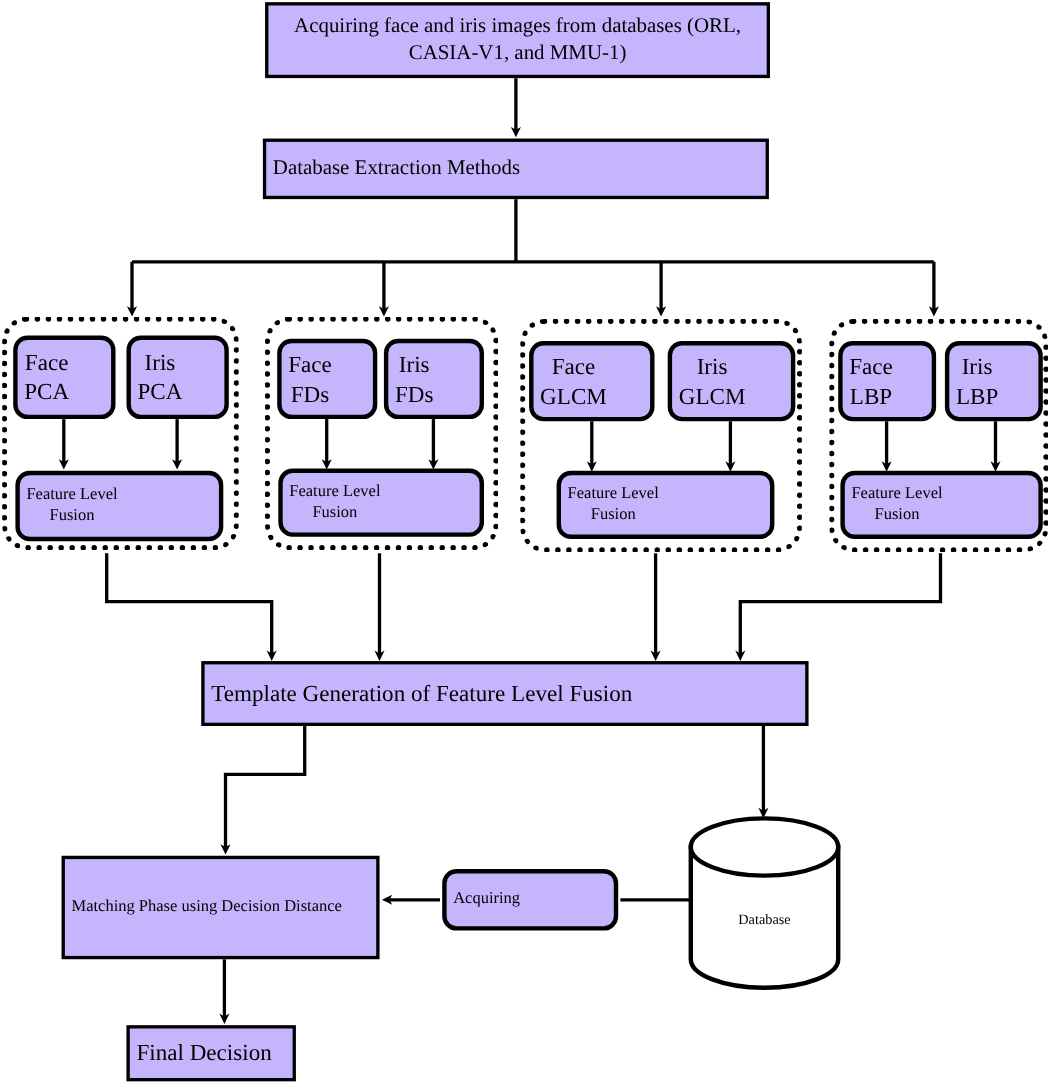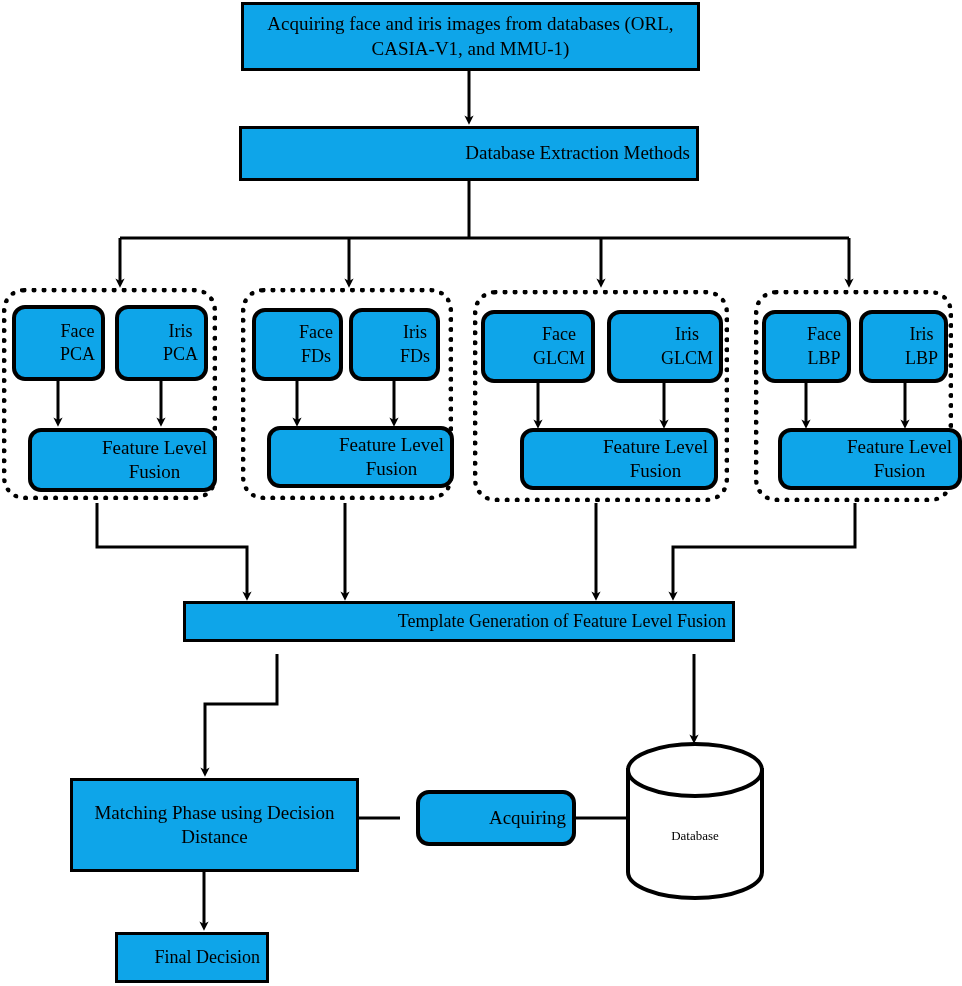--- a/index.html
+++ b/index.html
@@ -23,24 +23,24 @@
     position: absolute;
     left: 0;
     top: 0;
     width: 962px;
     height: 986px;
     pointer-events: none;
   }
   .node {
     position: absolute;
     box-sizing: border-box;
-    background: #0ea5e9;
+    background: #c4b5fd;
     display: flex;
     align-items: center;
-    justify-content: flex-end;
+    justify-content: flex-start;
     text-align: center;
     line-height: 1.28;
     z-index: 3;
   }
   .rect {
     border: 3px solid #000000;
   }
   .rrect {
     border: 4px solid #000000;
     border-radius: 13px;
@@ -52,22 +52,22 @@
     border-radius: 22px;
     background: transparent;
     z-index: 1;
   }
   .lbl {
     display: block;
     padding: 0 6px;
     white-space: pre-line;
   }
   .fs19 { font-size: 19px; }
-  .fs18 { font-size: 18px; }
-  .fs17 { font-size: 19px; margin-left: 14px; }
+  .fs18 { font-size: 21px; }
+  .fs17 { font-size: 15px; }
   .cyl-label {
     position: absolute;
     width: 100%;
     text-align: center;
     font-size: 13px;
     z-index: 4;
   }
 </style>
 </head>
 <body>
@@ -182,21 +182,21 @@
   </div>
   <div class="node rrect fs18" style="left:859px; top:310px; width:89px; height:73px;">
     <span class="lbl">Iris
 LBP</span>
   </div>
   <div class="node rrect fs17" style="left:764px; top:428px; width:184px; height:62px;">
     <span class="lbl">Feature  Level
 Fusion</span>
   </div>
 
-  <div class="node rect fs18" style="left:183px; top:601px; width:552px; height:41px;">
+  <div class="node rect fs18" style="left:183px; top:601px; width:552px; height:59px;">
     <span class="lbl">Template Generation of Feature Level Fusion</span>
   </div>
 
   <div class="node rect fs17" style="left:56px; top:778px; width:289px; height:94px;">
     <span class="lbl">Matching Phase using Decision Distance</span>
   </div>
 
   <div class="node rrect fs17" style="left:402px; top:790px; width:160px; height:56px;">
     <span class="lbl">Acquiring</span>
   </div>

